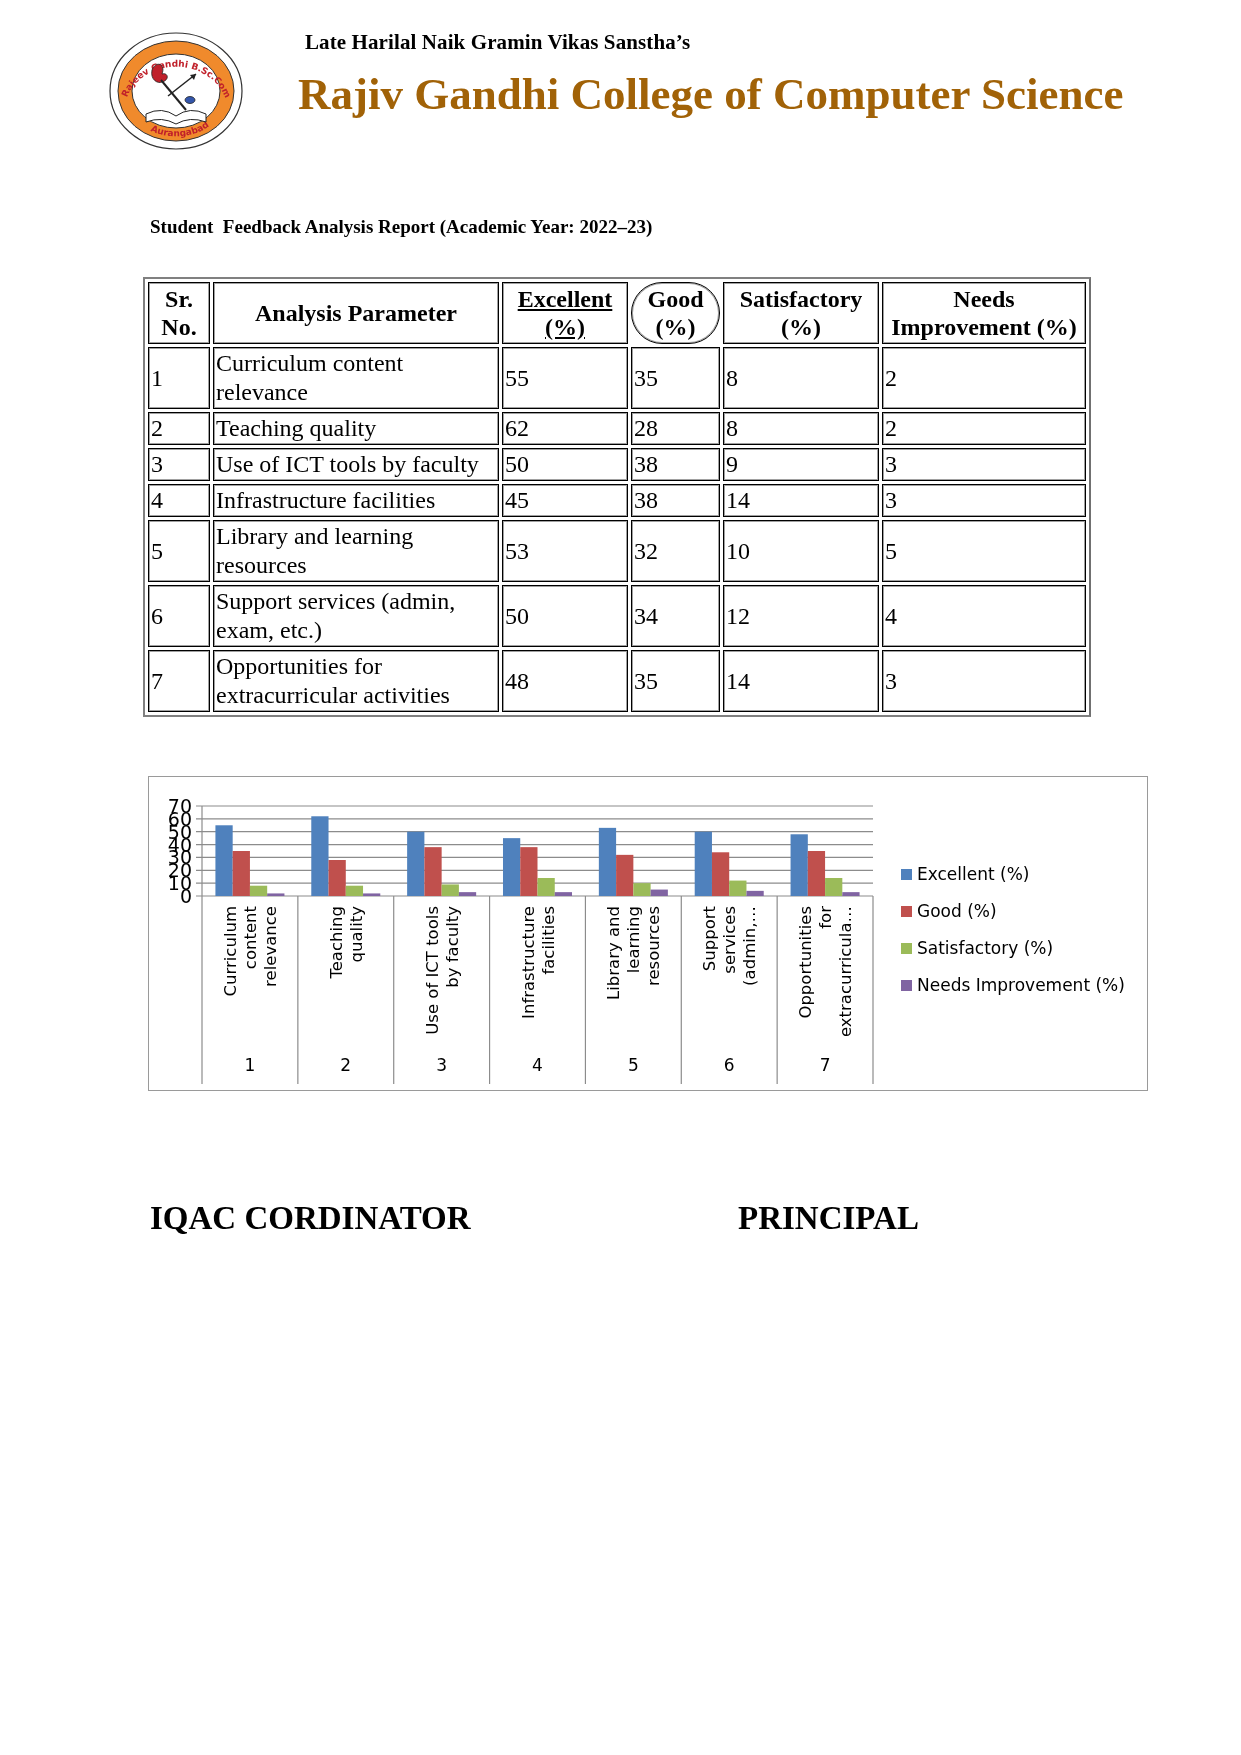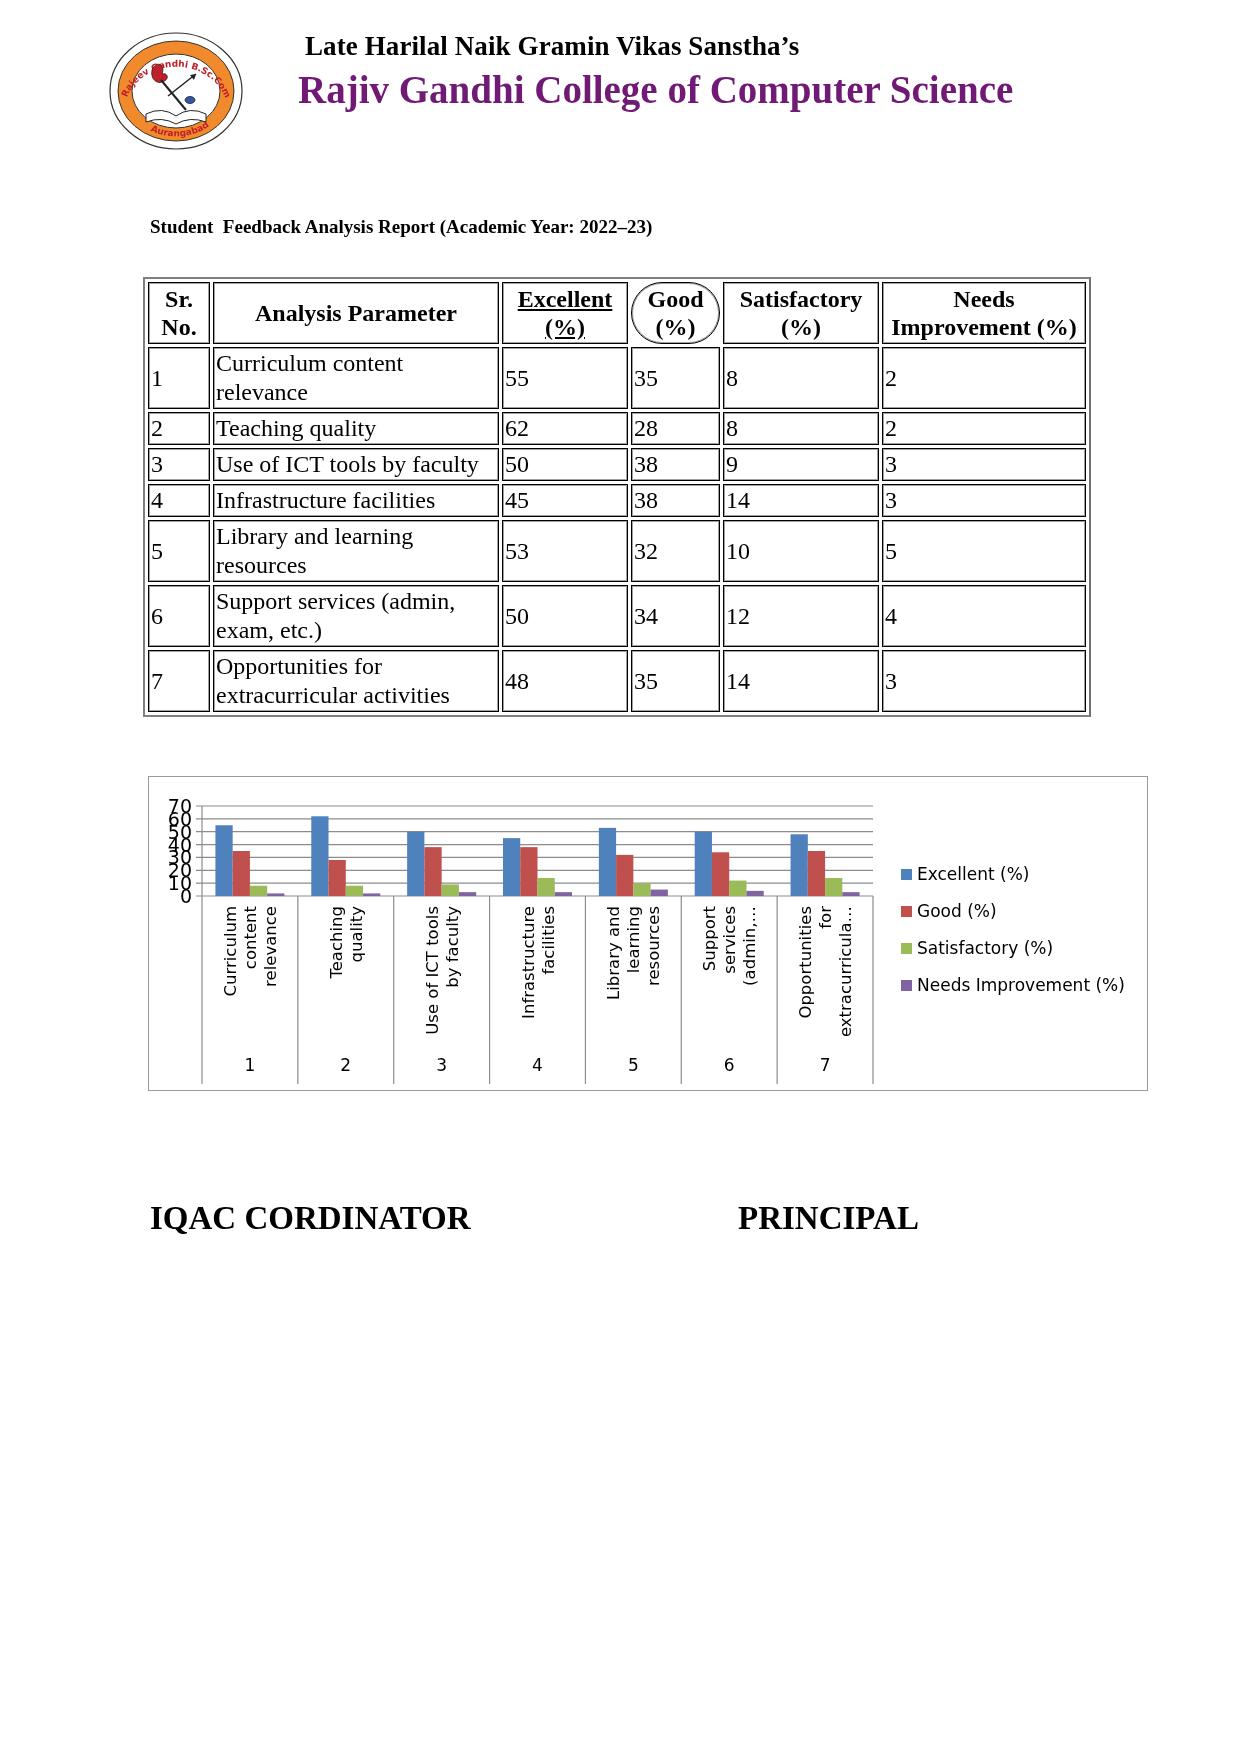--- a/index.html
+++ b/index.html
@@ -1,21 +1,21 @@
 <!DOCTYPE html>
 <html><head>
 <meta charset="utf-8">
 <style>
   html, body { margin: 0; padding: 0; background: #ffffff; }
   body { width: 1241px; height: 1755px; position: relative; overflow: hidden; font-family: "Liberation Serif", serif; color: #000; }
 
   
   .logo { position: absolute; left: 106px; top: 30px; width: 140px; height: 122px; }
-  .org-name { position: absolute; left: 305px; top: 30px; font-size: 27px; font-weight: bold; line-height: 1.2; letter-spacing: 0.1px; }
-  .college-name { position: absolute; left: 298px; top: 67px; font-size: 39px; font-weight: bold; color: #701a75; line-height: 1.2; }
+  .org-name { position: absolute; left: 305px; top: 30px; font-size: 21px; font-weight: bold; line-height: 1.2; letter-spacing: 0.1px; }
+  .college-name { position: absolute; left: 298px; top: 67px; font-size: 45px; font-weight: bold; color: #a16207; line-height: 1.2; }
 
   .report-title { position: absolute; left: 150px; top: 216px; font-size: 19px; font-weight: bold; white-space: pre; }
 
   
   .table-wrap { position: absolute; left: 143px; top: 277px; width: 948px; }
   table.fb { border-collapse: separate; border-spacing: 3px; border: 2px solid #808080; border-right-color: #707070; width: 100%; }
   table.fb th, table.fb td { border: 1px solid #000; box-shadow: inset 0 0 0 1px #a0a0a0; padding: 0 2px; font-size: 24px; line-height: 29px; vertical-align: middle; }
   table.fb th { font-weight: bold; text-align: center; height: 60px; line-height: 28px; }
   table.fb td { text-align: left; }
   table.fb tr.r2 td { height: 60px; }

